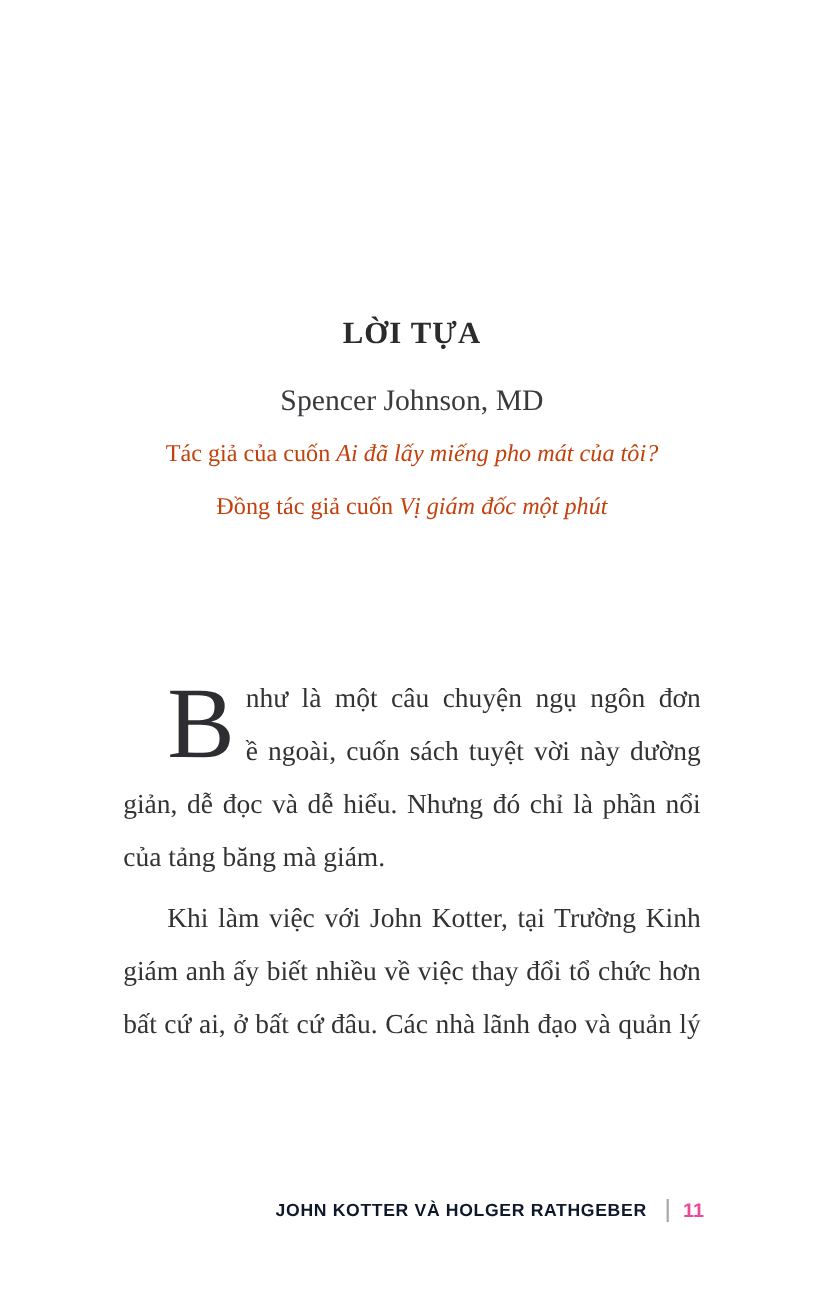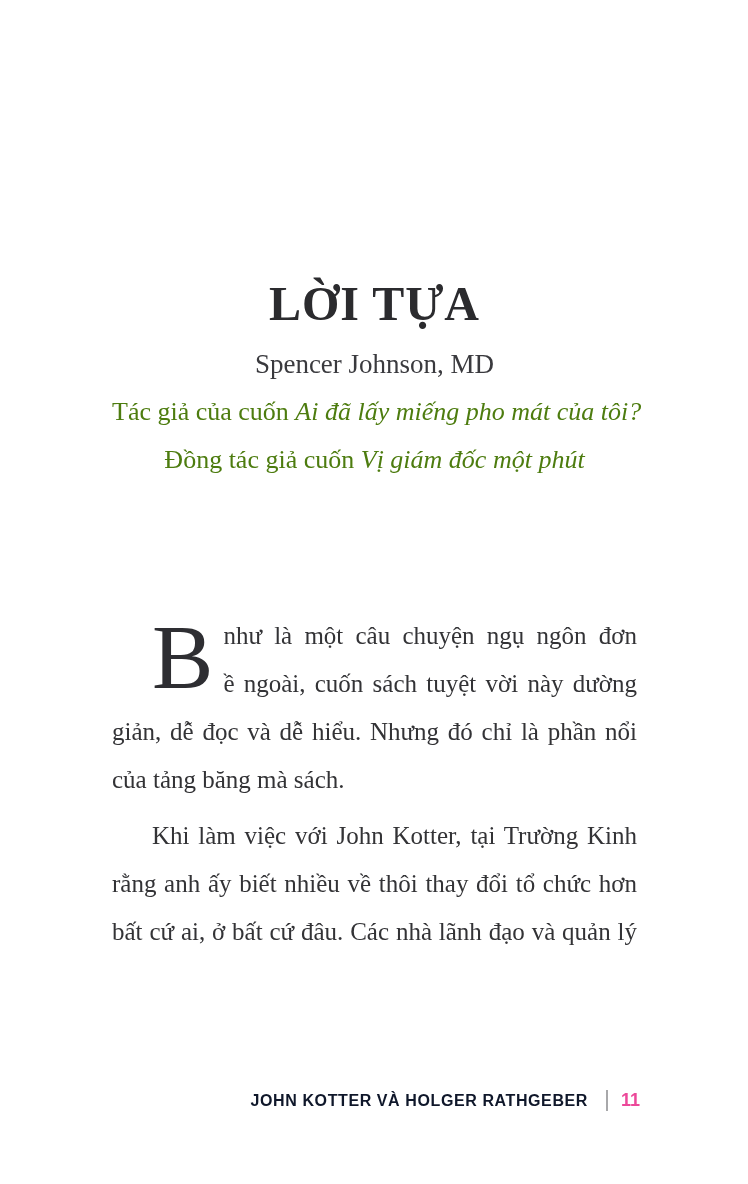--- a/index.html
+++ b/index.html
@@ -14,39 +14,39 @@
     color: #333336;
   }
   .content {
     position: absolute;
     left: 112px;
     top: 0;
     width: 525px;
   }
   .title {
     margin-top: 276px;
-    font-size: 48px;
+    font-size: 28px;
     line-height: 56px;
     font-weight: 700;
     text-align: center;
     color: #2b2b2e;
     letter-spacing: 1px;
   }
   .author {
     margin-top: 8px;
     font-size: 27px;
     line-height: 48px;
     text-align: center;
     color: #3a3a3e;
   }
   .subtitle {
-    font-size: 26px;
+    font-size: 22px;
     line-height: 48px;
     text-align: center;
-    color: #4d7c0f;
+    color: #c2410c;
     white-space: nowrap;
   }
   .italic { font-style: italic; }
   .para { font-size: 25px; line-height: 48px; color: #333336; }
   .para1 { margin-top: 128px; }
   .para2 { margin-top: 8px; }
   .line {
     text-align: justify;
     text-align-last: justify;
     overflow: hidden;
@@ -99,26 +99,26 @@
 
     <div class="subtitle"><span>Tác giả của cuốn </span><span class="italic">Ai đã lấy miếng pho mát của tôi?</span></div>
 
     <div class="subtitle"><span>Đồng tác giả cuốn </span><span class="italic">Vị giám đốc một phút</span></div>
 
     <div class="para para1">
       <span class="dropcap">B</span>
       <div class="line">như là một câu chuyện ngụ ngôn đơn</div>
       <div class="line">ề ngoài, cuốn sách tuyệt vời này dường</div>
       <div class="line">giản, dễ đọc và dễ hiểu. Nhưng đó chỉ là phần nổi</div>
-      <div class="line last">của tảng băng mà sách.</div>
+      <div class="line last">của tảng băng mà giám.</div>
     </div>
 
     <div class="para para2">
       <div class="line indent">Khi làm việc với John Kotter, tại Trường Kinh</div>
-      <div class="line">rằng anh ấy biết nhiều về thôi thay đổi tổ chức hơn</div>
+      <div class="line">giám anh ấy biết nhiều về việc thay đổi tổ chức hơn</div>
       <div class="line">bất cứ ai, ở bất cứ đâu. Các nhà lãnh đạo và quản lý</div>
     </div>
 
   </div>
 
   <div class="footer">
     <span class="footer-authors">JOHN KOTTER VÀ HOLGER RATHGEBER</span>
     <span class="footer-divider"></span>
     <span class="footer-page">11</span>
   </div>

